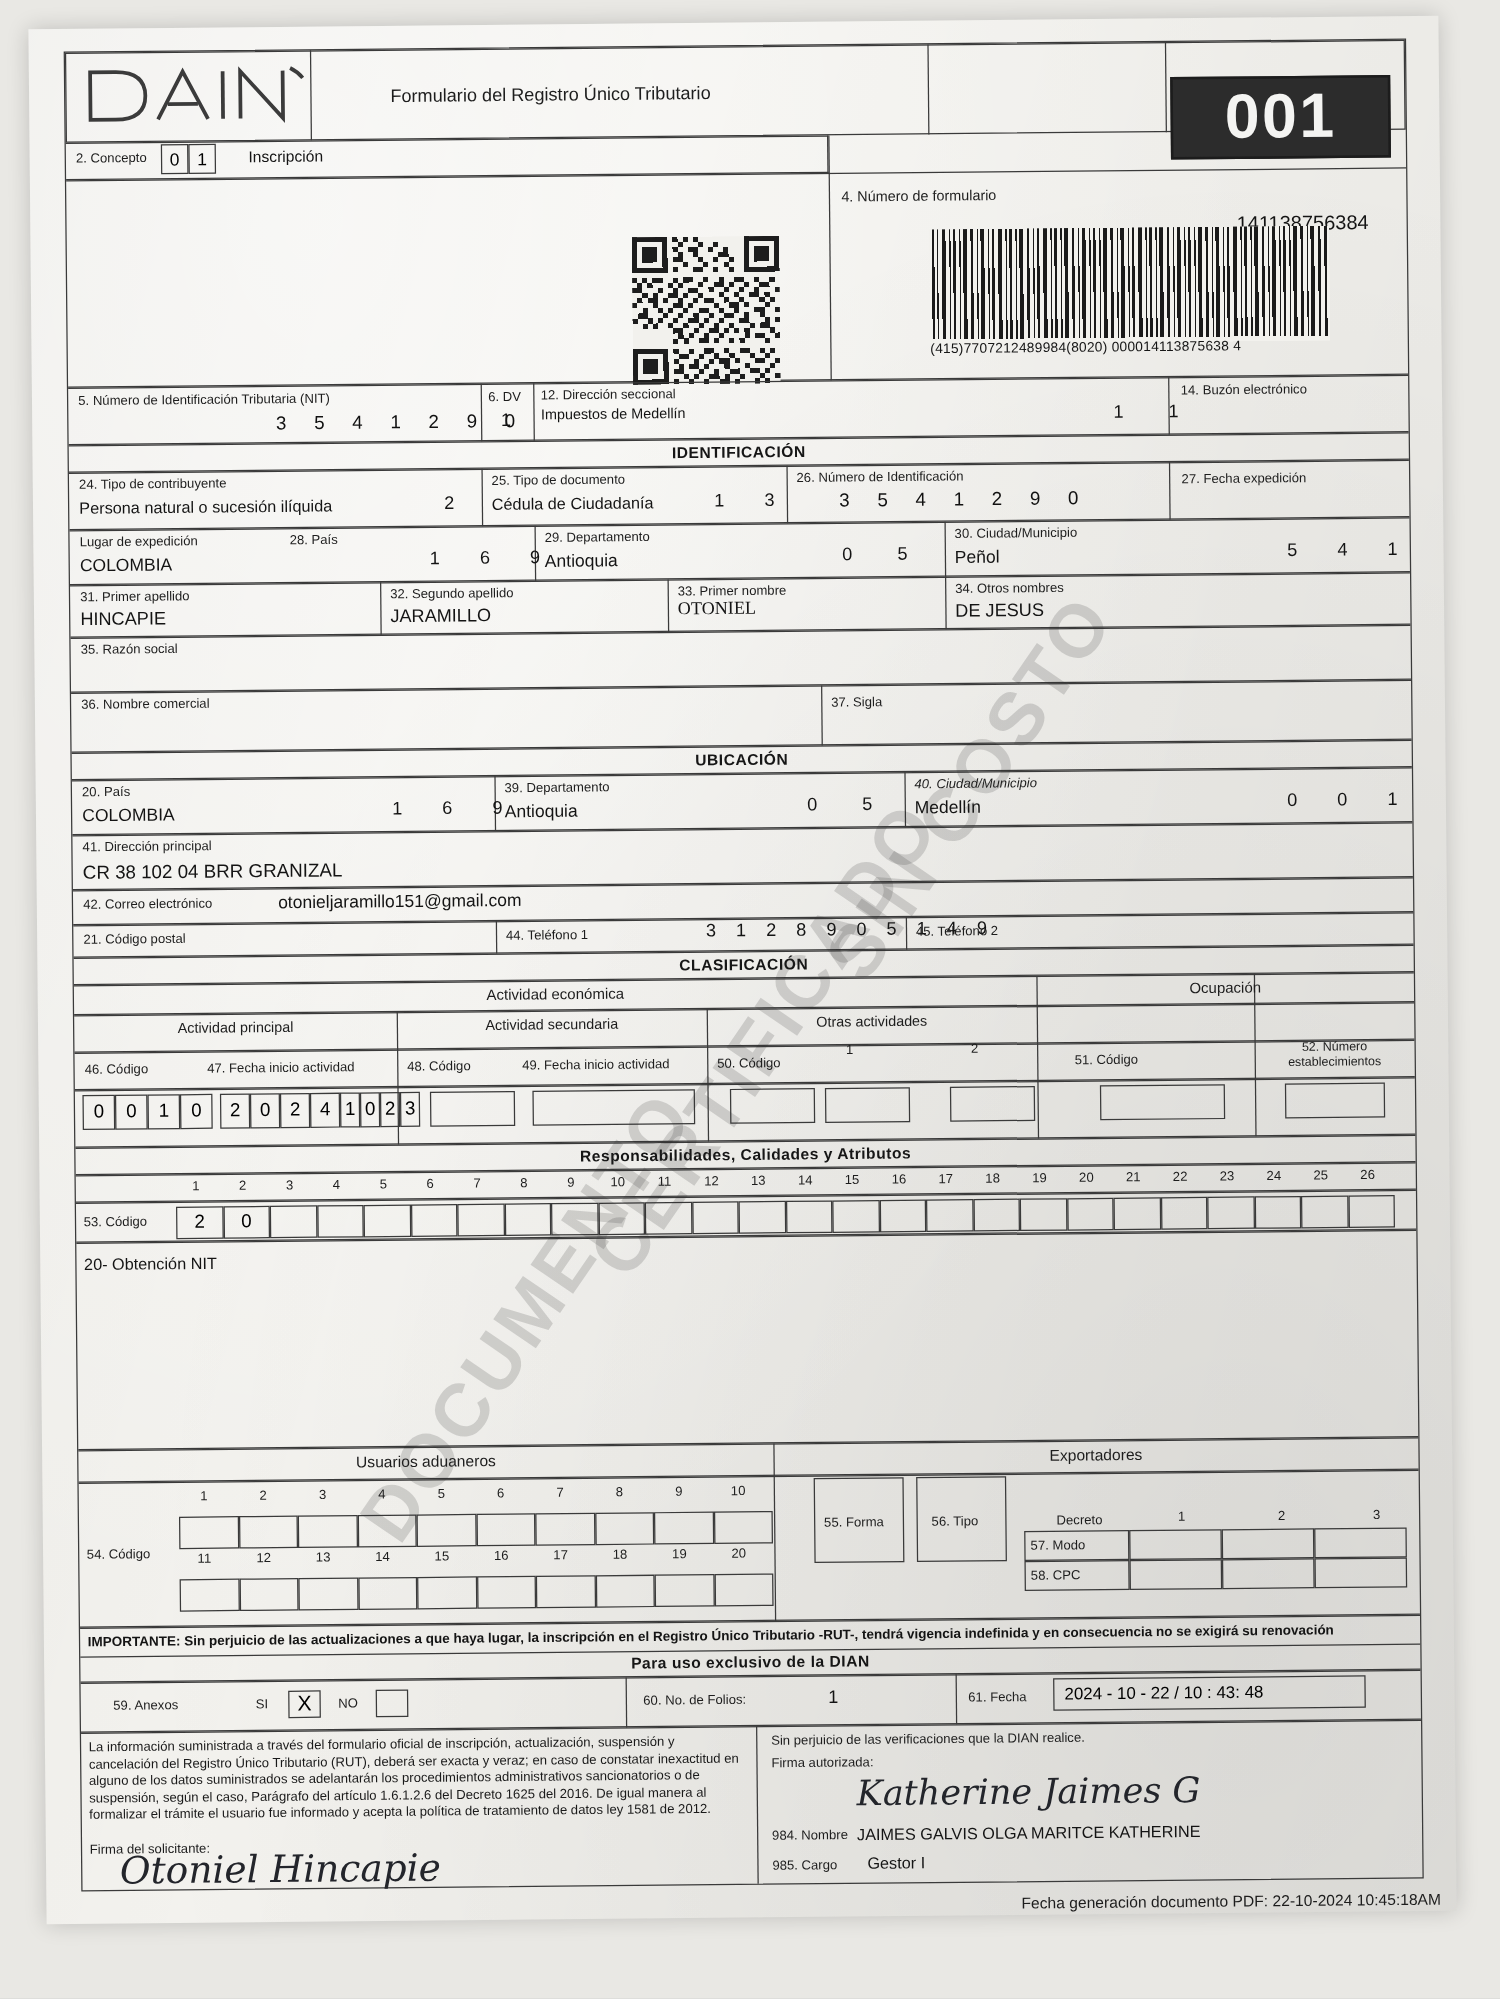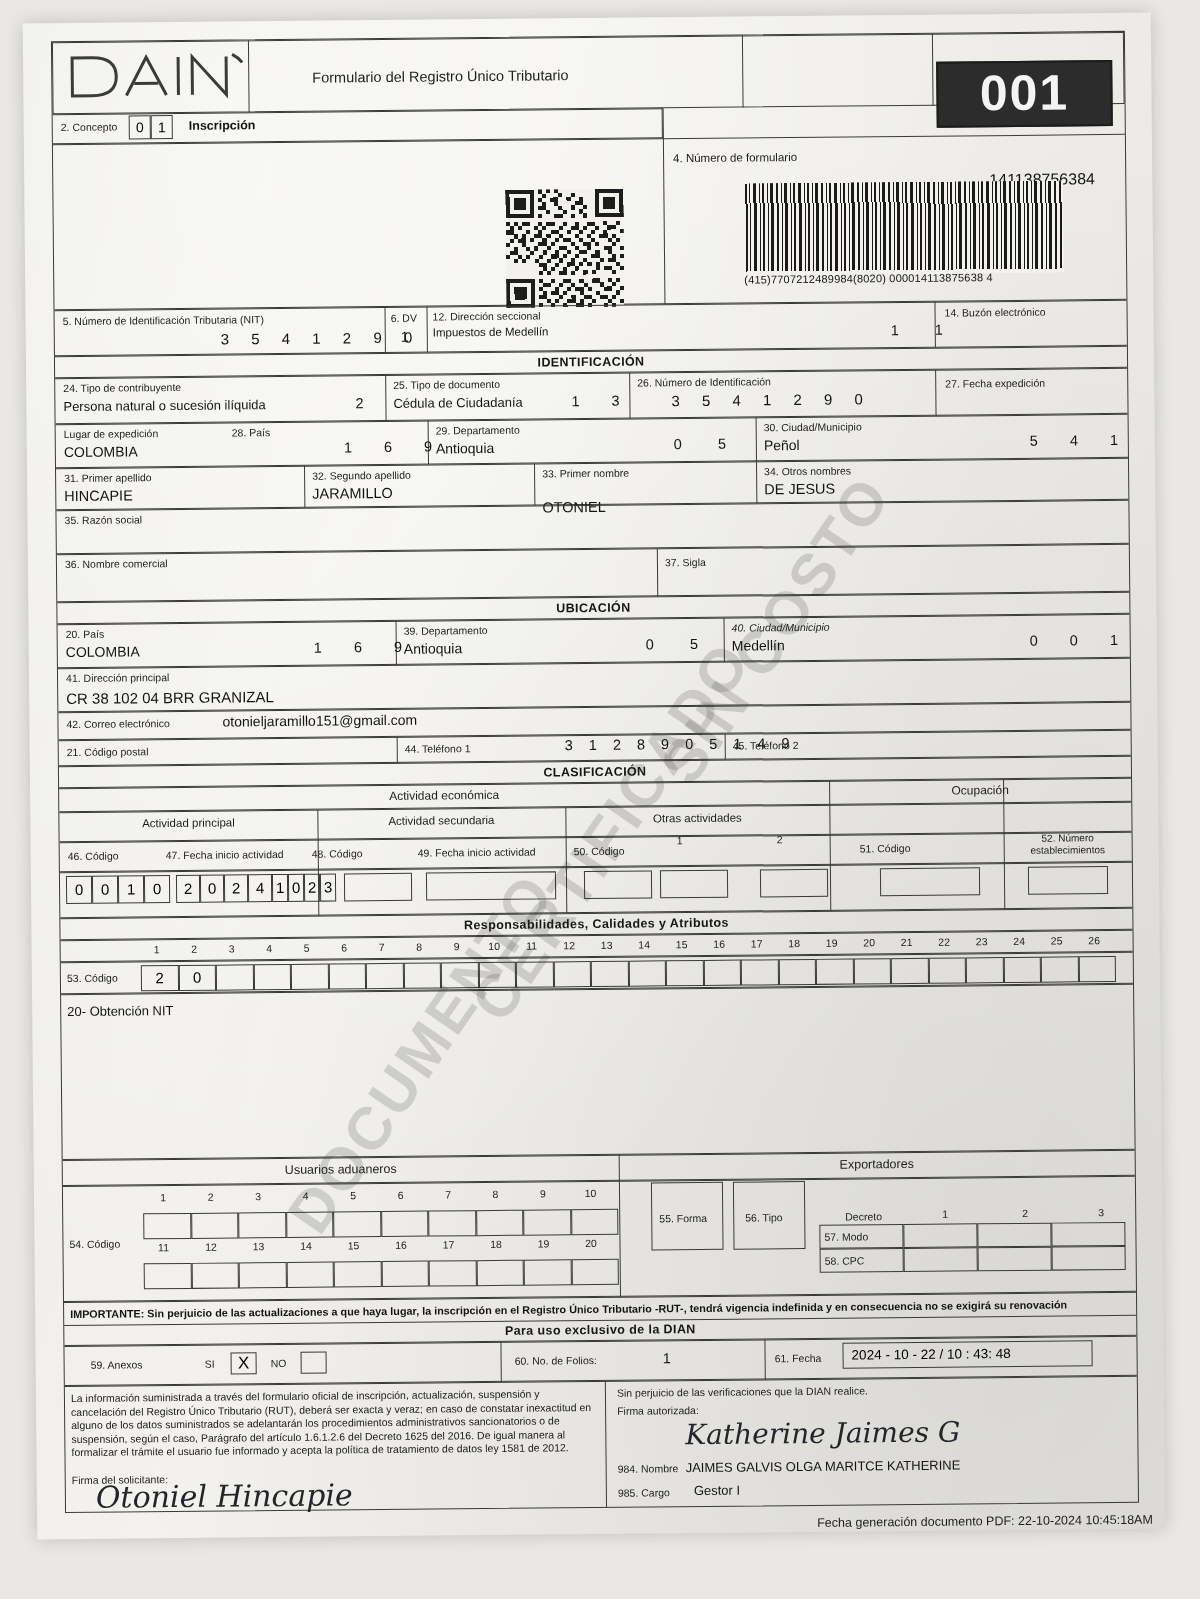--- a/index.html
+++ b/index.html
@@ -86,21 +86,21 @@
       <div id="numblk">001</div>
 
       <div class="bx" style="left:0;top:72px;width:610px;height:30px;border-left:none;"></div>
       <div class="lbl" style="left:8px;top:79px;">2. Concepto</div>
       <div class="cell" style="left:76px;top:74px;width:22px;height:24px;">
         <div style="text-align:center;font-size:14px;line-height:22px;">0</div>
       </div>
       <div class="cell" style="left:98px;top:74px;width:22px;height:24px;">
         <div style="text-align:center;font-size:14px;line-height:22px;">1</div>
       </div>
-      <div class="valsm" style="left:136px;top:78px;font-weight:bold;">Inscripción</div>
+      <div class="valsm" style="left:146px;top:78px;">Inscripción</div>
 
       <div class="bx" style="left:0;top:102px;width:100%;height:166px;border-left:none;border-right:none;"></div>
       <div class="vl" style="left:610px;top:72px;height:196px;"></div>
 
       <div class="lbl" style="left:620px;top:116px;font-size:11.5px;">4. Número de formulario</div>
       <div class="val" style="left:936px;top:138px;font-size:16px;">141138756384</div>
 
       <div id="qr">
         <svg width="118" height="118" viewBox="0 0 29 29" shape-rendering="crispEdges">
           <rect width="29" height="29" fill="#f2f1ed"></rect>
@@ -443,21 +443,21 @@
       <div class="vl" style="left:478px;top:426px;height:42px;"></div>
       <div class="vl" style="left:700px;top:426px;height:42px;"></div>
 
       <div class="lbl" style="left:8px;top:430px;">31. Primer apellido</div>
       <div class="val" style="left:8px;top:446px;">HINCAPIE</div>
 
       <div class="lbl" style="left:256px;top:430px;">32. Segundo apellido</div>
       <div class="val" style="left:256px;top:446px;">JARAMILLO</div>
 
       <div class="lbl" style="left:486px;top:430px;">33. Primer nombre</div>
-      <div class="val" style="left:486px;top:462px;">OTONIEL</div>
+      <div class="val" style="left:486px;top:442px;font-family:Liberation Serif, serif;">OTONIEL</div>
 
       <div class="lbl" style="left:708px;top:430px;text-align:right;">34. Otros nombres</div>
       <div class="val" style="left:708px;top:446px;">DE JESUS</div>
 
       <div class="bx" style="left:0;top:468px;width:100%;height:44px;border-left:none;border-right:none;"></div>
       <div class="lbl" style="left:8px;top:472px;">35. Razón social</div>
       <div class="val" style="left:8px;top:490px;"></div>
 
       <div class="bx" style="left:0;top:512px;width:100%;height:48px;border-left:none;border-right:none;"></div>
       <div class="vl" style="left:600px;top:512px;height:48px;"></div>
@@ -512,21 +512,21 @@
       <div class="vl" style="left:258px;top:770px;height:106px;"></div>
       <div class="vl" style="left:506px;top:770px;height:106px;"></div>
       <div class="vl" style="left:770px;top:770px;height:106px;"></div>
       <div class="ctr" style="left:0;top:776px;width:258px;font-size:11.5px;">Actividad principal</div>
       <div class="ctr" style="left:258px;top:776px;width:248px;font-size:11.5px;">Actividad secundaria</div>
       <div class="ctr" style="left:506px;top:776px;width:264px;font-size:11.5px;">Otras actividades</div>
 
       <div class="bx" style="left:0;top:800px;width:100%;height:30px;border-left:none;border-right:none;"></div>
       <div class="lbl" style="left:8px;top:808px;">46. Código</div>
       <div class="lbl" style="left:106px;top:808px;">47. Fecha inicio actividad</div>
-      <div class="lbl" style="left:252px;top:808px;">48. Código</div>
+      <div class="lbl" style="left:266px;top:808px;">48. Código</div>
       <div class="lbl" style="left:358px;top:808px;">49. Fecha inicio actividad</div>
       <div class="lbl" style="left:514px;top:808px;">50. Código</div>
       <div class="ctr" style="left:600px;top:798px;width:40px;">1</div>
       <div class="ctr" style="left:700px;top:798px;width:40px;">2</div>
       <div class="lbl" style="left:800px;top:808px;">51. Código</div>
       <div class="ctr" style="left:950px;top:800px;width:116px;font-size:10px;line-height:12px;">52. Número establecimientos</div>
 
       <div class="bx" style="left:0;top:830px;width:100%;height:46px;border-left:none;border-right:none;"></div>
 
       <div class="cell" style="left:6px;top:834px;width:26px;height:28px;">

